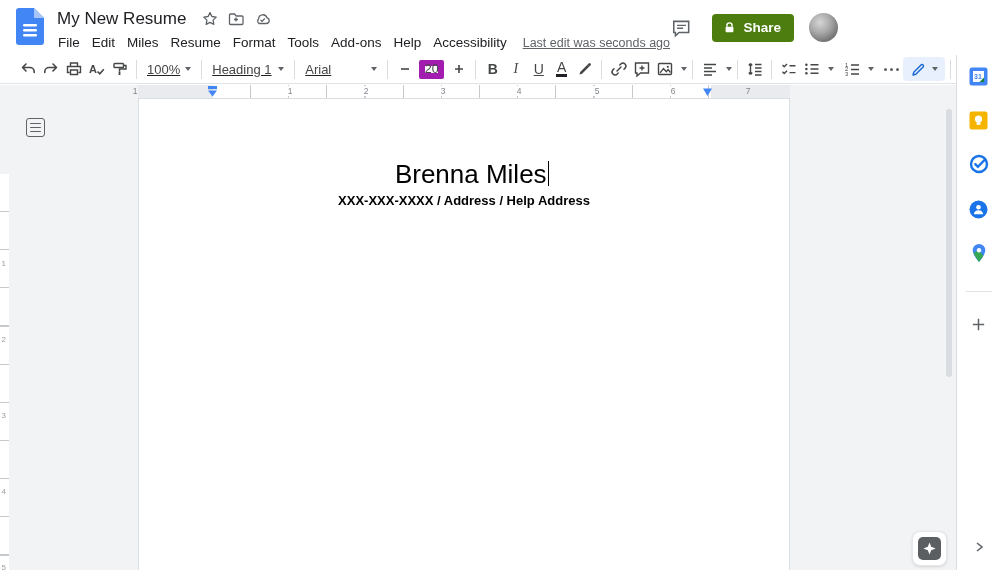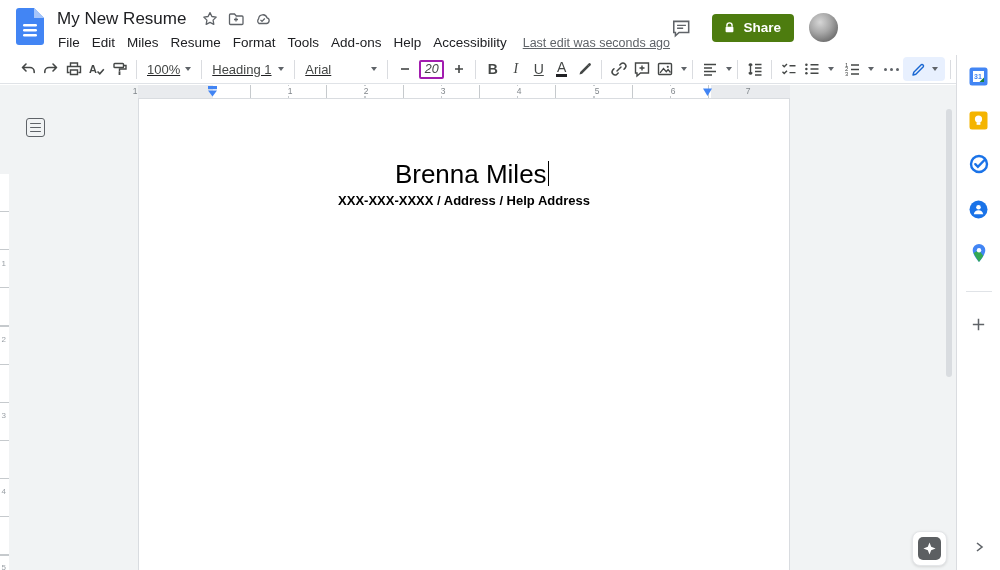--- a/index.html
+++ b/index.html
@@ -23,21 +23,21 @@
   .avatar { width:29px; height:29px; border-radius:50%; background:radial-gradient(circle at 38% 32%, #d6d6d6 0%, #a8a8a8 40%, #6e6e6e 78%, #4e4e4e 100%); cursor:pointer; }
 
   
   .toolbar { position:absolute; top:55px; left:0; width:956px; height:29px; background:#fff; border-bottom:1px solid #e0e3e7; display:flex; align-items:center; padding:0 10px 0 16px; }
   .tb-btn { min-width:23px; height:24px; display:flex; align-items:center; justify-content:center; color:#444746; border-radius:4px; cursor:pointer; flex:none; }
   .tb-div { width:1px; height:19px; background:#dadce0; margin:0 5px; flex:none; }
   .tb-label { font-size:13px; color:#444746; white-space:nowrap; }
   .caret { width:0; height:0; border-left:3.5px solid transparent; border-right:3.5px solid transparent; border-top:4px solid #5f6368; margin-left:5px; flex:none; }
   .tb-select { display:flex; align-items:center; height:24px; padding:0 5px; border-radius:4px; cursor:pointer; flex:none;text-decoration:underline; }
   .tb-select.wide { min-width:82px; justify-content:space-between;align-items:center; }
-  .size-box { width:25px; height:19px; border:2px solid #a21caf; border-radius:2px; font-size:12.5px; color:#444746; display:flex; align-items:center; justify-content:center; margin:0 3px; cursor:text; flex:none;font-style:italic; }
+  .size-box { width:25px; height:19px; border:6px solid #a21caf; border-radius:2px; font-size:12.5px; color:#444746; display:flex; align-items:center; justify-content:center; margin:0 3px; cursor:text; flex:none; }
   .fmt-letter { font-size:14px; color:#444746; }
   .fmt-letter.b { font-weight:bold; }
   .fmt-letter.i { font-style:italic; font-family:"Liberation Serif",serif; }
   .fmt-letter.u { text-decoration:underline; }
   .color-a { display:flex; flex-direction:column; align-items:center; line-height:12px; }
   .color-a .bar { width:11px; height:3px; background:#202124; margin-top:1px; }
   .tb-right { margin-left:auto; display:flex; align-items:center; }
   .pen-pill { display:flex; align-items:center; background:#e8f0fe; border-radius:4px; height:24px; padding:0 7px; cursor:pointer; }
   .dots { display:flex; gap:3px; }
   .dots i { width:3px; height:3px; border-radius:50%; background:#5f6368; }

